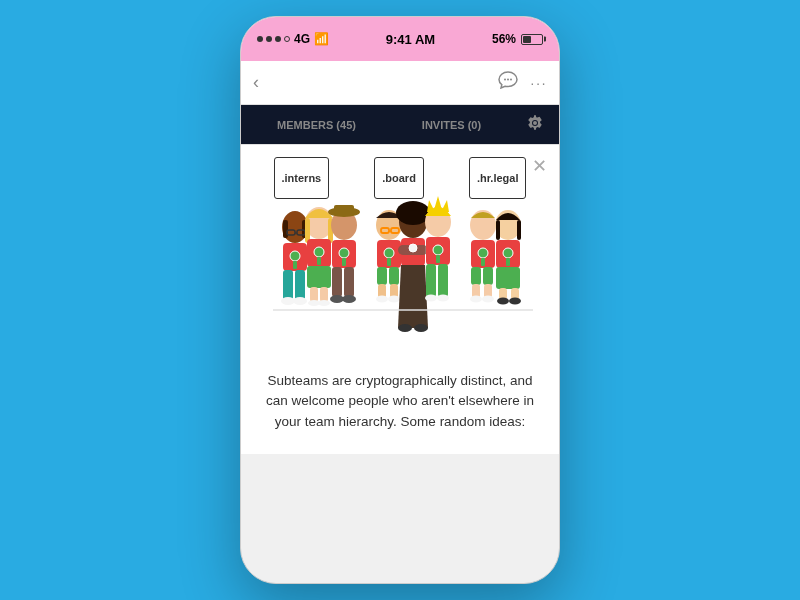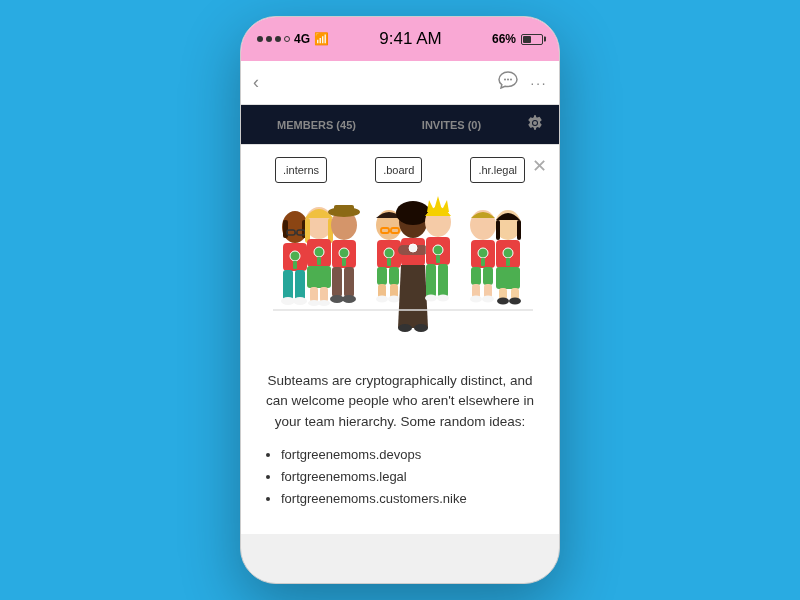--- a/index.html
+++ b/index.html
@@ -50,22 +50,22 @@
       width: 6px;
       height: 6px;
       border-radius: 50%;
       background: #333;
     }
     .dot.empty {
       background: transparent;
       border: 1px solid #333;
     }
     .status-center {
-      font-size: 17px;
-      font-weight: 400;
+      font-size: 13px;
+      font-weight: 700;
     }
     .status-right {
       display: flex;
       align-items: center;
       gap: 5px;
       font-size: 12px;
     }
     .battery {
       width: 22px;
       height: 11px;
@@ -209,23 +209,23 @@
       top: 12px;
       width: 100%;
       display: flex;
       justify-content: space-around;
       padding: 0 10px;
     }
     .label-tag {
       background: white;
       border: 1.5px solid #333;
       border-radius: 3px;
-      padding: 6px 7px;
+      padding: 14px 7px;
       font-size: 11px;
-      font-weight: 400;
+      font-weight: 700;
       color: #333;
     }
 
     
     .svg-container {
       width: 100%;
       height: 190px;
       display: flex;
       align-items: flex-end;
       justify-content: center;
@@ -282,21 +282,21 @@
         <div class="dot"></div>
         <div class="dot"></div>
         <div class="dot"></div>
         <div class="dot empty"></div>
       </div>
       <span>4G</span>
       <span style="font-size:12px;">📶</span>
     </div>
     <div class="status-center">9:41 AM</div>
     <div class="status-right">
-      <span>66%</span>
+      <span>56%</span>
       <div class="battery">
         <div class="battery-fill"></div>
       </div>
     </div>
   </div>
 
   <div class="nav-bar">
     <span class="nav-back">‹</span>
     <div class="nav-actions">
       <span class="nav-icon">
@@ -487,21 +487,16 @@
             <ellipse cx="250" cy="131" rx="6" ry="3.5" fill="#333"></ellipse>
             <ellipse cx="262" cy="131" rx="6" ry="3.5" fill="#333"></ellipse>
 
             <line x1="20" y1="140" x2="280" y2="140" stroke="#e0e0e0" stroke-width="1.5"></line>
           </svg>
         </div>
       </div>
 
       <div class="description">
         <p class="description-text">Subteams are cryptographically distinct, and can welcome people who aren't elsewhere in your team hierarchy. Some random ideas:</p>
-        <ul class="examples">
-          <li class="example-item">fortgreenemoms.devops</li>
-          <li class="example-item">fortgreenemoms.legal</li>
-          <li class="example-item">fortgreenemoms.customers.nike</li>
-        </ul>
       </div>
     </div>
   </div>
 </div>
 
 </body></html>

